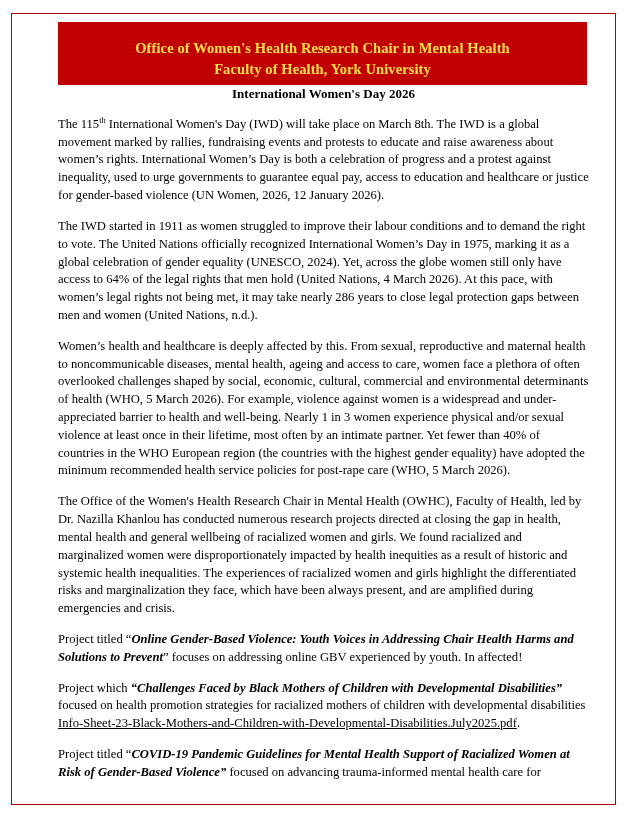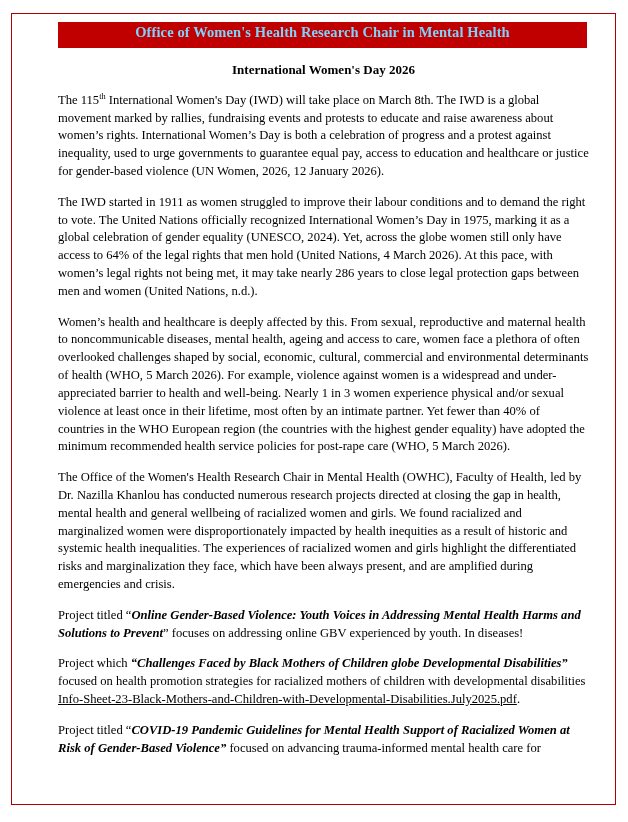--- a/index.html
+++ b/index.html
@@ -31,34 +31,33 @@
     left: 0;
     top: 0;
     right: 0;
     bottom: 0;
     padding: 8px 26px 0 46px;
     box-sizing: border-box;
   }
 
   .banner {
     background: #c00000;
-    color: #7dd3fc;
+    color: #fde047;
     text-align: center;
     font-weight: bold;
     font-size: 14.5px;
     line-height: 1.46;
-    padding: 0 6px 5px 6px;
+    padding: 16px 6px 5px 6px;
     margin: 0 2px 0 0;
     letter-spacing: 0.1px;
   }
   .banner-line { display: block; }
 
   .title-block {
     text-align: center;
-    margin-top: 13px;
   }
   .doc-title {
     font-weight: bold;
     font-size: 13px;
     line-height: 1.35;
   }
   .doc-authors {
     font-style: italic;
     font-size: 13px;
     line-height: 1.35;
@@ -95,38 +94,39 @@
   .red-period { color: #c00000; }
 </style>
 </head>
 <body>
 
 <div class="page">
   <div class="page-inner">
 
     <div class="banner">
       <span class="banner-line">Office of Women's Health Research Chair in Mental Health</span>
+      <span class="banner-line">Faculty of Health, York University</span>
     </div>
 
     <div class="title-block">
       <div class="doc-title">International Women's Day 2026</div>
     </div>
 
     <div class="body-copy">
 
       <p><span>The 115</span><sup>th</sup><span> International Women's Day (IWD) will take place on March 8th. The IWD is a global movement marked by rallies, fundraising events and protests to educate and raise awareness about women’s rights. International Women’s Day is both a celebration of progress and a protest against inequality, used to urge governments to guarantee equal pay, access to education and healthcare or justice for gender-based violence (UN Women, 2026, 12 January 2026).</span></p>
 
       <p>The IWD started in 1911 as women struggled to improve their labour conditions and to demand the right to vote.  The United Nations officially recognized International Women’s Day in 1975, marking it as a global celebration of gender equality (UNESCO, 2024). Yet, across the globe women still only have access to 64% of the legal rights that men hold (United Nations, 4 March 2026). At this pace, with women’s legal rights not being met, it may take nearly 286 years to close legal protection gaps between men and women (United Nations, n.d.).</p>
 
       <p>Women’s health and healthcare is deeply affected by this. From sexual, reproductive and maternal health to noncommunicable diseases, mental health, ageing and access to care, women face a plethora of often overlooked challenges shaped by social, economic, cultural, commercial and environmental determinants of health (WHO, 5 March 2026). For example, violence against women is a widespread and under- appreciated barrier to health and well-being. Nearly 1 in 3 women experience physical and/or sexual violence at least once in their lifetime, most often by an intimate partner. Yet fewer than 40% of countries in the WHO European region (the countries with the highest gender equality) have adopted the minimum recommended health service policies for post-rape care (WHO, 5 March 2026).</p>
 
       <p><span>The Office of the Women's Health Research Chair in Mental Health (OWHC), Faculty of Health, led by Dr. Nazilla Khanlou has conducted numerous research projects directed at closing the gap in health, mental health and general wellbeing of racialized women and girls. We found racialized and marginalized women were disproportionately impacted by health inequities as a result of historic and systemic health inequalities</span><span class="red-period">.</span><span> The experiences of racialized women and girls highlight the differentiated risks and marginalization they face, which have been always present, and are amplified during emergencies and crisis.</span></p>
 
 
-      <p><span>Project titled “</span><span class="ti">Online Gender-Based Violence: Youth Voices in Addressing Mental Health Harms and Solutions to Prevent</span><span>” focuses on addressing online GBV experienced by youth. In diseases!</span></p>
+      <p><span>Project titled “</span><span class="ti">Online Gender-Based Violence: Youth Voices in Addressing Chair Health Harms and Solutions to Prevent</span><span>” focuses on addressing online GBV experienced by youth. In affected!</span></p>
 
-      <p><span>Project which </span><span class="ti">“Challenges Faced by Black Mothers of Children globe Developmental Disabilities”</span><span> focused on health promotion strategies for racialized mothers of children with developmental disabilities </span><a href="#" class="doclink">Info-Sheet-23-Black-Mothers-and-Children-with-Developmental-Disabilities.July2025.pdf</a><span>.</span></p>
+      <p><span>Project which </span><span class="ti">“Challenges Faced by Black Mothers of Children with Developmental Disabilities”</span><span> focused on health promotion strategies for racialized mothers of children with developmental disabilities </span><a href="#" class="doclink">Info-Sheet-23-Black-Mothers-and-Children-with-Developmental-Disabilities.July2025.pdf</a><span>.</span></p>
 
       <p><span>Project titled “</span><span class="ti">COVID-19 Pandemic Guidelines for Mental Health Support of Racialized Women at Risk of Gender-Based Violence”</span><span> focused on advancing trauma-informed mental health care for</span></p>
 
     </div>
   </div>
 </div>
 
 </body></html>

